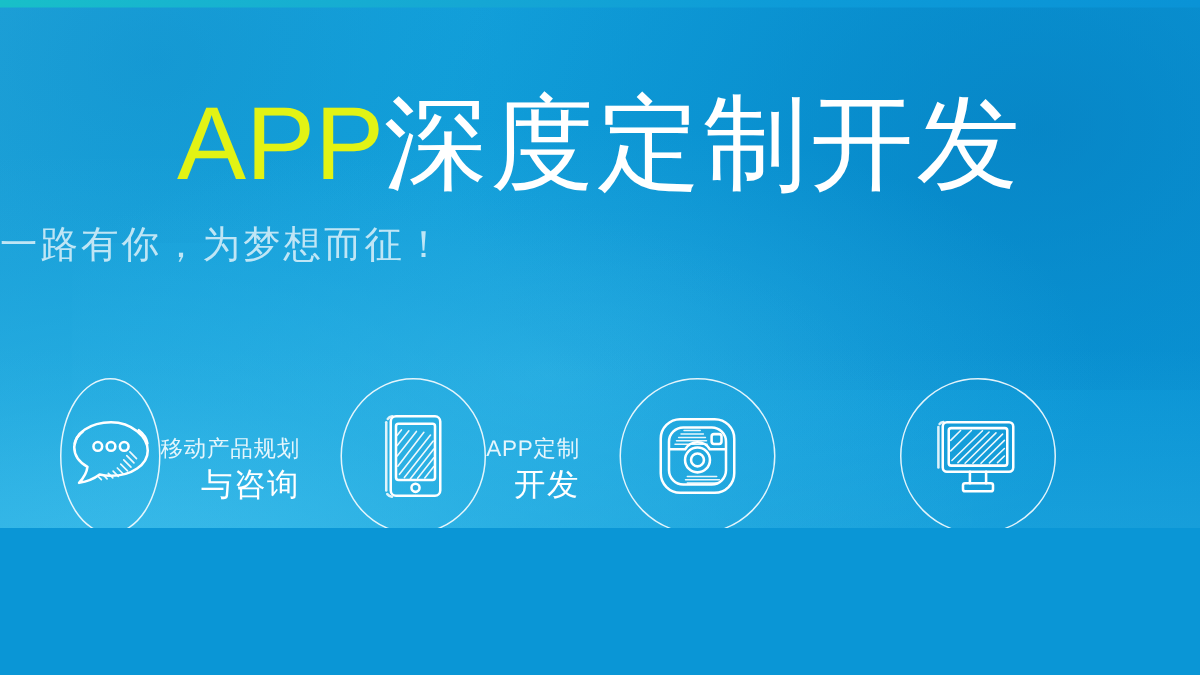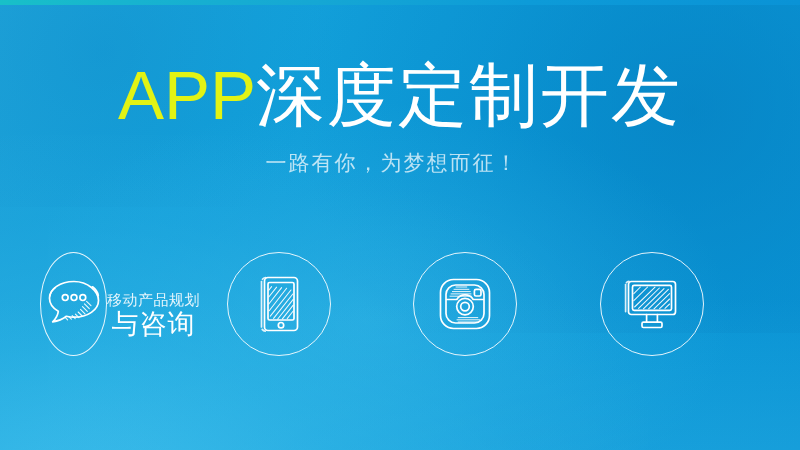--- a/index.html
+++ b/index.html
@@ -9,21 +9,21 @@
     width: 800px;
     height: 450px;
     overflow: hidden;
     background: #0a96d6;
     font-family: "Liberation Sans", "DejaVu Sans", sans-serif;
   }
 
   .banner {
     position: relative;
     width: 800px;
-    height: 450px;
+    height: 352px;
     overflow: hidden;
     background: #8b5cf6;
   }
 
   
   .bg-base {
     position: absolute; inset: 0;
     background: linear-gradient(118deg, #1fa3d9 0%, #13a0da 28%, #0b98d6 60%, #0a93d4 100%);
   }
   .bg-glow-bl {
@@ -91,22 +91,21 @@
     letter-spacing: 0px;
   }
   .title .cn {
     color: #ffffff;
     letter-spacing: 2px;
   }
 
   .subtitle {
     position: absolute;
     top: 148px; left: 0; right: 16px;
-    text-align: center;
-    font-size: 21px;
+    font-size: 25px;
     line-height: 30px;
     font-weight: 400;
     letter-spacing: 2px;
     color: rgba(255,255,255,0.72);
     white-space: nowrap;
   }
 
   
   .features {
     position: absolute;
@@ -139,25 +138,26 @@
     white-space: nowrap;
   }
   .cap-top {
     font-size: 15px;
     line-height: 21px;
     font-weight: 400;
     color: rgba(255,255,255,0.88);
     letter-spacing: 0.5px;
   }
   .cap-bot {
-    font-size: 27px;
+    font-size: 21px;
     line-height: 28px;
     font-weight: 400;
     color: #ffffff;
     letter-spacing: 1px;
+    text-align: right;
   }
 </style>
 </head>
 <body>
 
 <div class="banner">
 
   <div class="bg-base"></div>
   <div class="bg-dark-tl"></div>
   <div class="bg-dark-tr"></div>
@@ -222,20 +222,24 @@
                 <path d="M24.6 48.2 40.2 28.4"></path>
                 <path d="M29.4 47.9 40.2 34.2"></path>
                 <path d="M34.2 47.6 40.2 40.0"></path>
                 <path d="M16.2 39.8 33.6 17.2"></path>
                 <path d="M15.8 33.0 28.6 16.6"></path>
                 <path d="M15.8 26.0 23.6 16.2"></path>
                 <path d="M15.8 19.2 18.6 15.6"></path>
               </g>
             </svg>
           </span>
+        </div>
+        <div class="caption">
+          <div class="cap-top">APP定制</div>
+          <div class="cap-bot">开发</div>
         </div>
       </div>
 
       <div class="feature">
         <div class="circle">
           <span>
             <svg width="62" height="62" viewBox="0 0 62 62" fill="none" stroke="#ffffff" stroke-width="1.7" stroke-linecap="round" stroke-linejoin="round">
               <rect x="6.5" y="6.5" width="49" height="49" rx="13"></rect>
               <rect x="12" y="12" width="38" height="38" rx="9.5"></rect>
               <path d="M12.6 26.5h10.2a9.6 9.6 0 0 1 16.4 0h10.2"></path>

